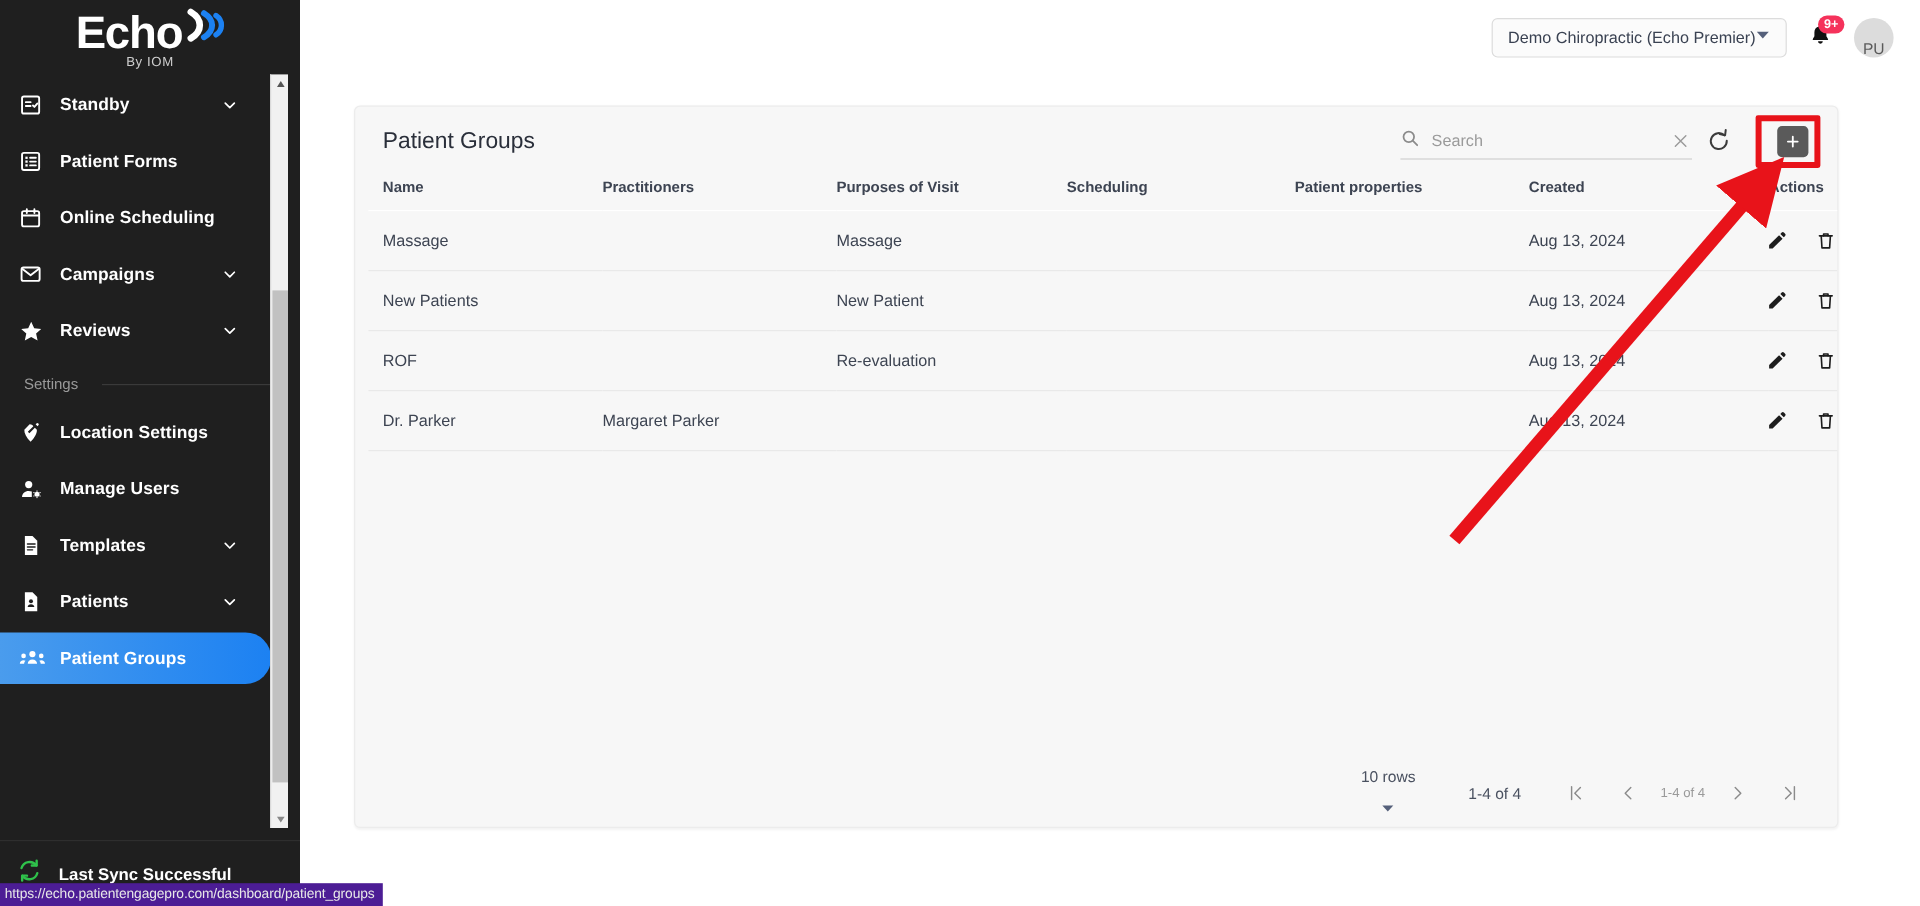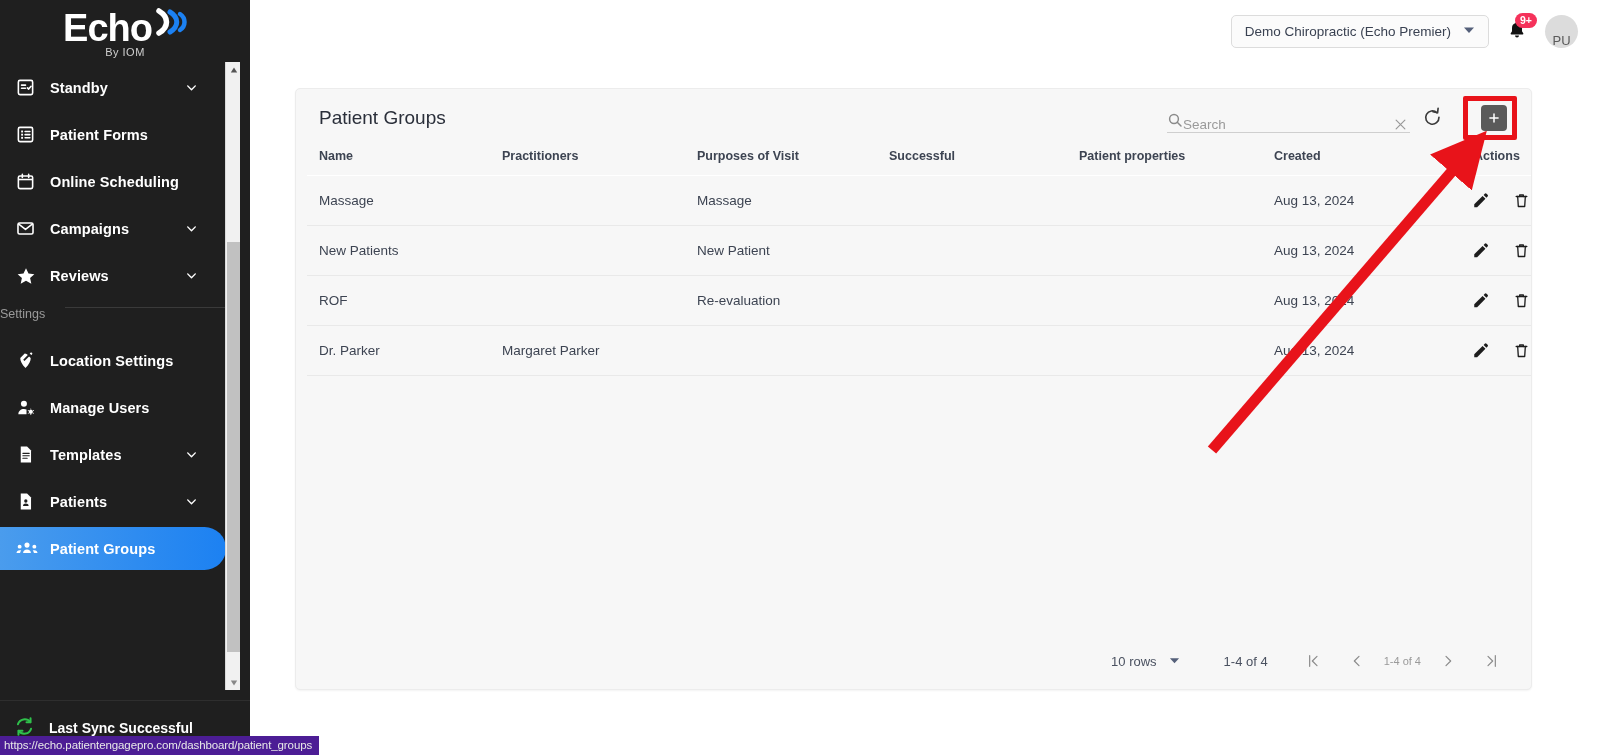--- a/index.html
+++ b/index.html
@@ -54,22 +54,22 @@
     margin-left: 8px; white-space: nowrap;
   }
   .nav-item .ni-chev {
     position: absolute; right: 28px; width: 14px; height: 14px;
     display: flex; align-items: center; justify-content: center;
   }
   .nav-item.active {
     background: linear-gradient(90deg, #4a9ced 0%, #1c81f2 100%);
   }
   .nav-section {
-    display: flex; align-items: flex-start; gap: 20px;
-    height: 26px; margin: 10px 24px 6px 0; color: #9a9a9a;
+    display: flex; align-items: center; gap: 20px;
+    height: 26px; margin: 10px 24px 6px 20px; color: #9a9a9a;
   }
   .nav-section .ns-label { font-size: 12.5px; white-space: nowrap; }
   .nav-section .ns-rule { flex: 1; height: 1px; background: #3a3a3a; }
 
   .sync-bar {
     position: absolute; bottom: 0; left: 0; width: 250px; height: 55px;
     display: flex; align-items: center; padding-left: 14px; gap: 14px;
     border-top: 1px solid #2e2e2e; background: #1f1f1f;
   }
   .sync-bar .sy-label { color: #ffffff; font-size: 14px; font-weight: 700; }
@@ -88,21 +88,21 @@
     background: #c1c1c1; border-radius: 0;
   }
 
   
   .topbar {
     position: absolute; left: 250px; top: 0; width: 1350px; height: 62px;
     display: flex; align-items: center; justify-content: flex-end;
     padding-right: 22px; gap: 14px; background: #ffffff;
   }
   .loc-select {
-    display: flex; align-items: center; gap: 12px;
+    display: flex; align-items: center; gap: 0;
     height: 33px; padding: 0 13px;
     border: 1px solid #dcdcdc; border-radius: 5px; background: #fbfbfb;
     cursor: pointer;
   }
   .loc-select .ls-text { font-size: 13.5px; color: #3a4252; white-space: nowrap; }
   .bell-wrap { position: relative; width: 28px; height: 30px; display: flex; align-items: center; justify-content: center; cursor: pointer; }
   .bell-badge {
     position: absolute; top: -3px; left: 12px;
     background: #f5325b; color: #fff; font-size: 10.5px; font-weight: 700;
     border-radius: 9px; padding: 1px 5px 2px 5px; line-height: 12px;
@@ -123,21 +123,21 @@
   }
   .card-head {
     height: 58px; display: flex; align-items: center;
     padding: 0 0 0 23px; position: relative;
   }
   .card-title { font-size: 19px; color: #2a2f3a; font-weight: 400; }
 
   .search-wrap {
     position: absolute; right: 121px; top: 14px;
     width: 243px; height: 30px;
-    display: flex; align-items: flex-end; 
+    display: flex; align-items: center; gap: 10px;
     border-bottom: 1px solid #cfcfcf;
   }
   .search-input {
     border: none; outline: none; background: transparent;
     font-size: 13.5px; color: #3a4252; width: 180px;
     font-family: "Liberation Sans", sans-serif;
   }
   .search-input::placeholder { color: #9a9a9a; }
   .clear-btn { position: absolute; right: 2px; cursor: pointer; display: flex; }
   .refresh-btn {
@@ -179,21 +179,21 @@
   .icon-btn { cursor: pointer; display: flex; align-items: center; }
 
   .table-body-wrap { padding: 0 11px; }
 
   
   .pager {
     position: absolute; bottom: 0; left: 0; width: 100%; height: 56px;
     display: flex; align-items: center; justify-content: flex-end;
     gap: 0; padding-right: 22px; font-size: 13px; color: #4a5160;
   }
-  .pg-rows { display: flex; align-items: center; gap: 12px; cursor: pointer; margin-right: 44px; }
+  .pg-rows { display: flex; align-items: center; gap: 12px; cursor: pointer; margin-right: 44px; flex-direction: column; }
   .pg-count { margin-right: 28px; white-space: nowrap; }
   .pg-btn { width: 34px; display: flex; align-items: center; justify-content: center; cursor: pointer; color: #8b8b8b; }
   .pg-range { font-size: 11px; color: #9a9a9a; margin: 0 10px; white-space: nowrap; }
   .pg-gap1 { width: 10px; }
 
   
   .annot { position: absolute; left: 0; top: 0; width: 1600px; height: 755px; pointer-events: none; }
 
   
   .status-url {
@@ -458,21 +458,21 @@
       <div class="add-highlight"></div>
     </div>
 
     <div class="table-body-wrap">
       <table class="grid">
         <thead>
           <tr class="thead-row">
             <th class="col-name">Name</th>
             <th class="col-prac">Practitioners</th>
             <th class="col-pov">Purposes of Visit</th>
-            <th class="col-oper">Successful</th>
+            <th class="col-oper">Scheduling</th>
             <th class="col-props">Patient properties</th>
             <th class="col-created">Created</th>
             <th class="col-actions">Actions</th>
           </tr>
         </thead>
         <tbody id="tbody">
             <tr>
               <td class="col-name">Massage</td>
               <td class="col-prac"></td>
               <td class="col-pov">Massage</td>

